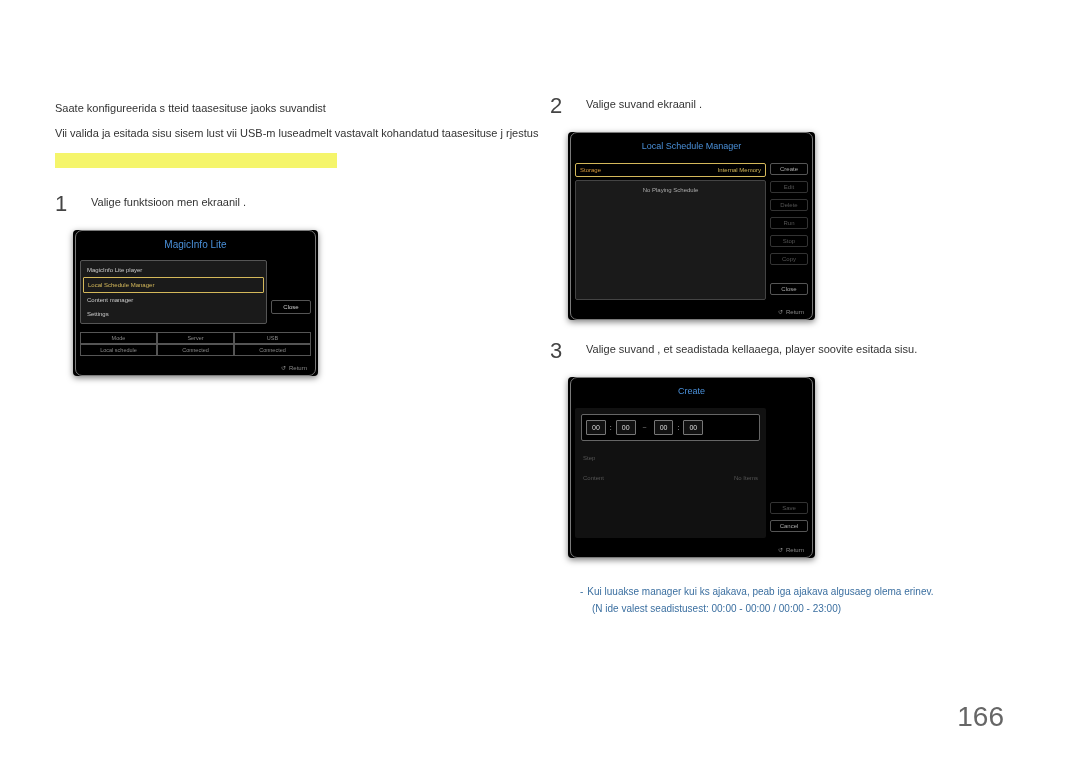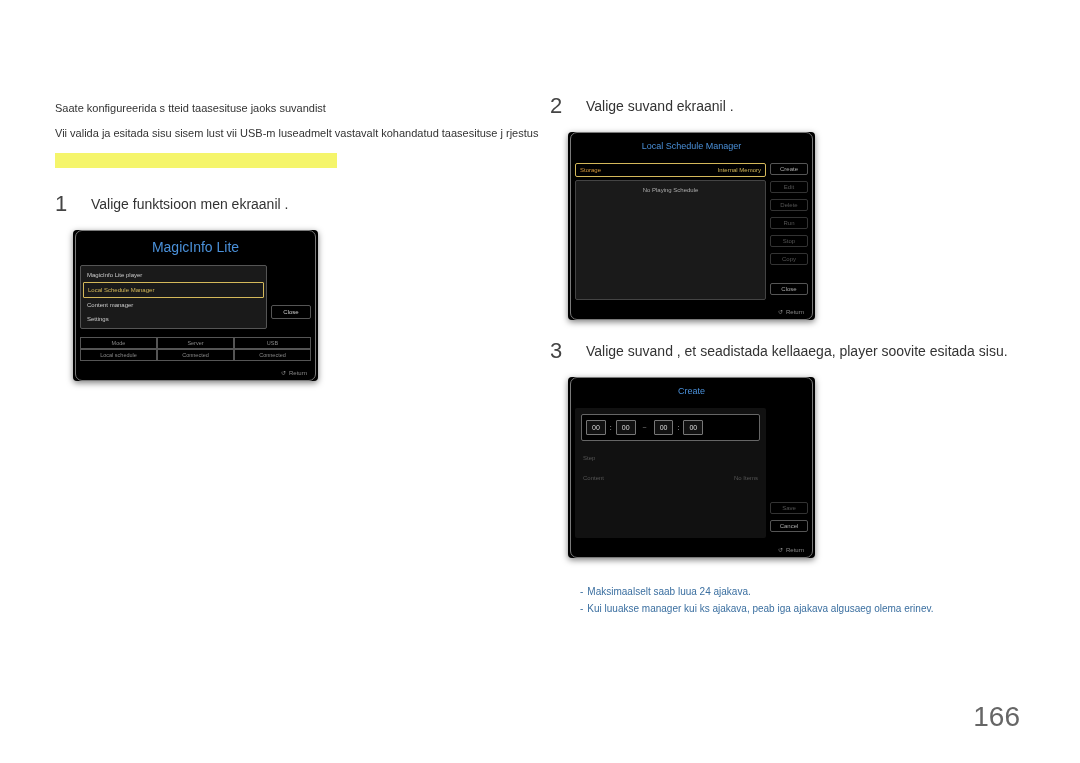--- a/index.html
+++ b/index.html
@@ -24,33 +24,33 @@
   .col-right { flex: 1; position: absolute; top: 95px; left: 550px; width: 480px; }
   .step { display: flex; gap: 18px; margin-bottom: 15px; }
   .step-num {
     font-size: 22px;
     font-weight: 300;
     color: #444;
     width: 18px;
     flex-shrink: 0;
     line-height: 1;
   }
-  .step-text { padding-top: 3px; font-size: 14px; }
+  .step-text { padding-top: 3px; font-size: 11px; }
   .panel {
     background: #000;
     border-radius: 4px;
     margin-left: 0px;
     margin-top: 10px;
     box-shadow: 0 2px 6px rgba(0,0,0,0.5);
   }
   .panel-inner { border: 1px solid #7a7a7a; border-radius: 7px; margin:2px; }
 
   
   .mlite { width: 245px; }
-  .mlite-header { color: #4a90d9; text-align: center; padding: 8px 0 6px 0; font-size: 14px; }
+  .mlite-header { color: #4a90d9; text-align: center; padding: 8px 0 6px 0; font-size: 10px; }
   .mlite-body { display:flex; padding: 4px; gap:4px; }
   .mlite-list { background:#1a1a1a; border:1px solid #555; border-radius:2px; flex:1; padding:2px; }
   .mlite-item { color:#ccc; font-size:6px; padding:4px 4px; }
   .mlite-item.hl { border:1px solid #d4b85a; border-radius:1px; color:#d4b85a; }
   .mlite-side { width:40px; display:flex; flex-direction:column; justify-content:flex-end; }
   .mlite-btn { color:#ccc; font-size:6px; border:1px solid #555; border-radius:2px; text-align:center; padding:3px 0; margin-bottom:10px; }
   .mlite-table  { display:flex; margin:4px; }
   .mlite-cell   { flex:1; border:1px solid #555; color:#888; font-size:5.5px; text-align:center; padding:2px 0; }
   .mlite-footer { text-align:right; color:#888; font-size:6px; padding:4px 8px; }
   .ret-icon::before { content:"↺"; margin-right:3px; }
@@ -79,21 +79,21 @@
   .crt-timebox { background:#111; border:1px solid #777; color:#ddd; font-size:7px; padding:3px 5px; border-radius:1px; }
   .crt-colon { color:#ccc; font-size:7px; }
   .crt-tilde { color:#888; font-size:7px; padding:0 3px; }
   .crt-row { display:flex; justify-content:space-between; font-size:6px; color:#555; margin-top:14px; padding:0 2px; }
   .crt-side { width:38px; display:flex; flex-direction:column; justify-content:flex-end; gap:6px; padding-bottom:6px; }
 
   .notes { margin-top:25px; margin-left:30px; font-size:10px; color:#3b6fa0; line-height:1.7; }
   .notes .dash { padding-right:4px; }
   .notes .sub { padding-left:12px; display:block; }
 
-  .pagenum { position:absolute; right:60px; bottom:30px; color:#666; font-size:28px; font-weight:300; }
+  .pagenum { position:absolute; right:76px; bottom:30px; color:#666; font-size:28px; font-weight:300; }
 </style>
 </head>
 <body>
 
 <div class="intro-text">Saate konfigureerida s tteid taasesituse jaoks suvandist</div>
 <div class="intro-text">Vii valida ja esitada sisu sisem lust vii USB-m luseadmelt vastavalt kohandatud taasesituse j rjestus</div>
 
 <div class="yellow-bar"></div>
 
 <div class="col-left">
@@ -195,19 +195,18 @@
         <div class="crt-side">
           <div class="lsm-btn dim">Save</div>
           <div class="lsm-btn">Cancel</div>
         </div>
       </div>
       <div class="mlite-footer"><span class="ret-icon"></span><span>Return</span></div>
     </div>
   </div>
 
   <div class="notes">
-    <div><span class="dash">-</span><span>Maksimaalselt saab luua 24 ajakava.</span></div>
     <div><span class="dash">-</span><span>Kui luuakse manager kui  ks ajakava, peab iga ajakava algusaeg olema erinev.</span>
-      </div>
+      <span class="sub">(N ide valest seadistusest: 00:00 - 00:00 / 00:00 - 23:00)</span></div>
   </div>
 </div>
 
 <div class="pagenum">166</div>
 
 </body></html>

